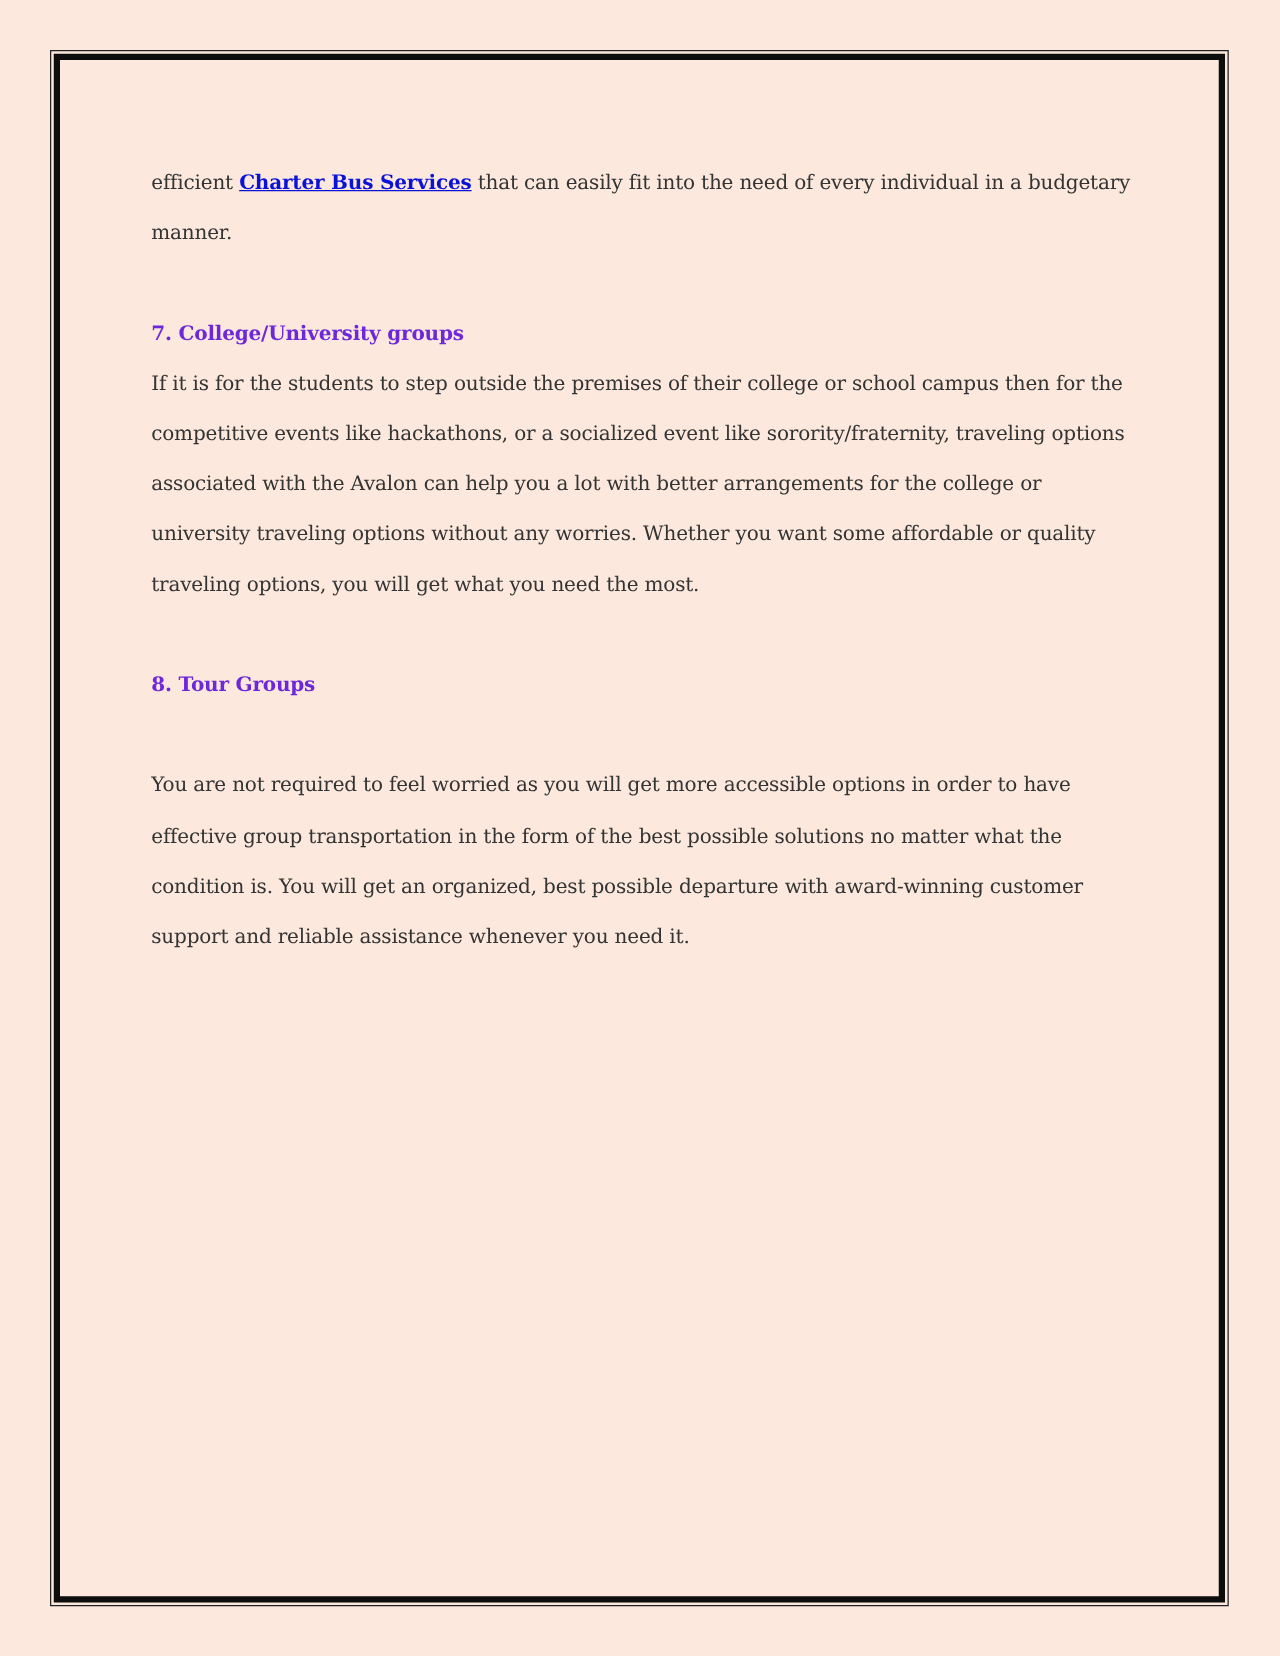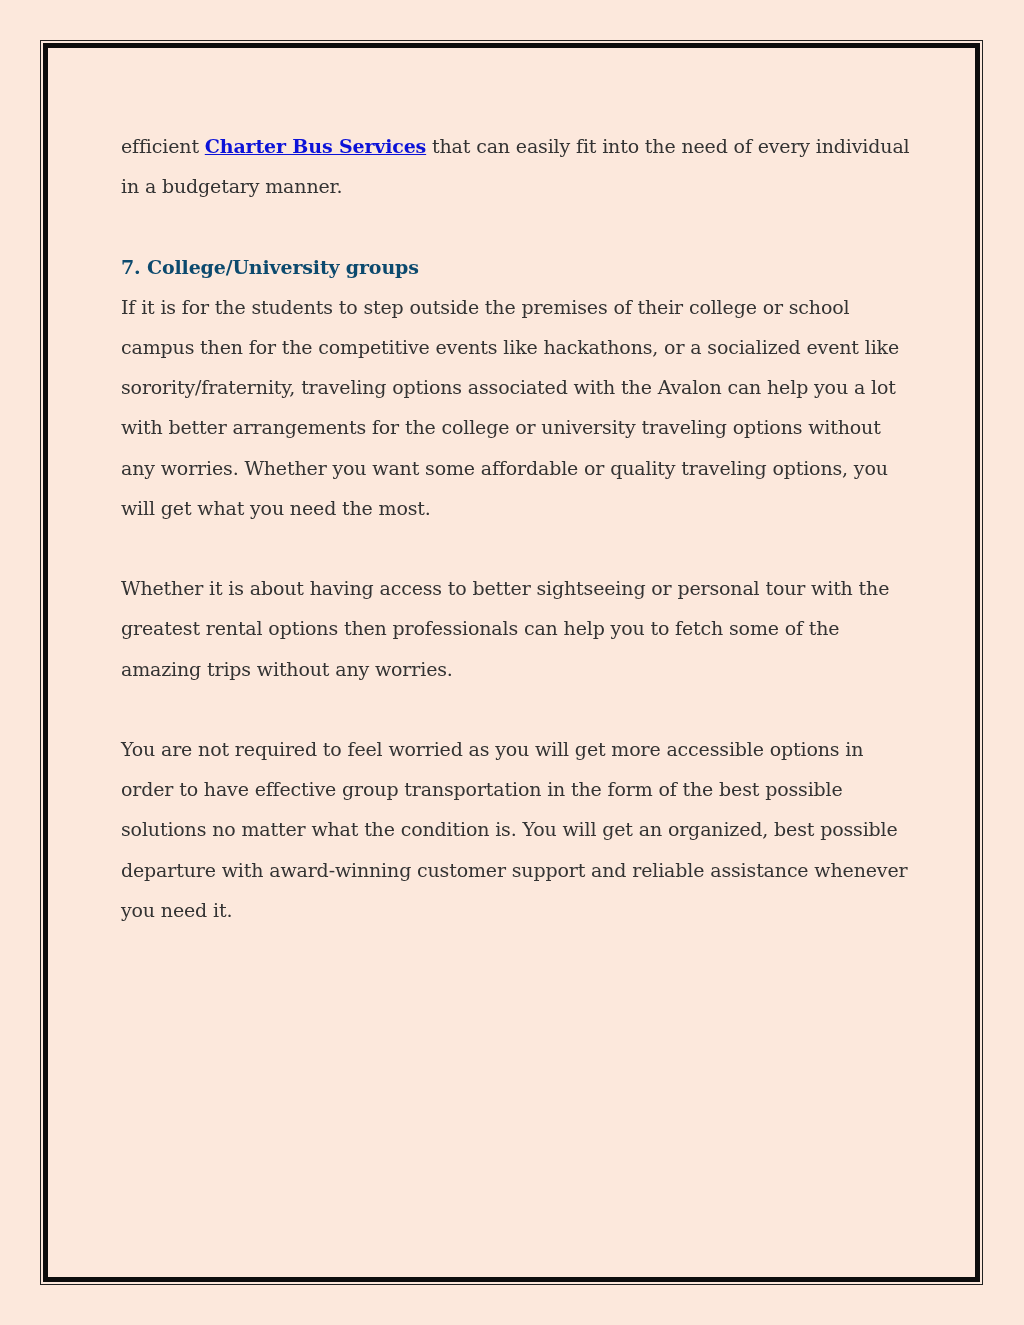--- a/index.html
+++ b/index.html
@@ -22,47 +22,47 @@
       position: absolute;
       left: 43px; top: 43px;
       width: 937px; height: 1239px;
       border: 5px solid #0d0d0d;
       box-sizing: border-box;
     }
     .content {
       position: absolute;
       left: 121px; top: 126px;
       width: 790px;
-      font-size: 19px;
+      font-size: 16px;
       line-height: 40.2px;
       letter-spacing: -0.15px;
     }
     .content p { margin: 0; }
     .gap { height: 40.2px; }
-    .heading { font-weight: bold; color: #0c4a6e; }
+    .heading { font-weight: bold; color: #6d28d9; }
     a.link { color: #0b12d8; text-decoration: underline; }
     a.link.bold { font-weight: bold; }
   </style>
 </head>
 <body>
 
 <div class="frame-outer"></div>
 <div class="frame-inner"></div>
 
 <div class="content">
   <p><span>efficient </span><a class="link bold" href="#">Charter Bus Services</a><span> that can easily fit into the need of every individual in a budgetary manner.</span></p>
 
   <div class="gap"></div>
 
   <p class="heading">7. College/University groups</p>
   <p>If it is for the students to step outside the premises of their college or school campus then for the competitive events like hackathons, or a socialized event like sorority/fraternity, traveling options associated with the Avalon can help you a lot with better arrangements for the college or university traveling options without any worries. Whether you want some affordable or quality traveling options, you will get what you need the most.</p>
 
   <div class="gap"></div>
 
-  <p>Whether it is about having access to better sightseeing or personal tour with the greatest rental options then professionals can help you to fetch some of the amazing trips without any worries.</p>
+  <p class="heading">8. Tour Groups</p>
 
   <div class="gap"></div>
 
   <p>You are not required to feel worried as you will get more accessible options in order to have effective group transportation in the form of the best possible solutions no matter what the condition is. You will get an organized, best possible departure with award-winning customer support and reliable assistance whenever you need it.</p>
 
   <div class="gap"></div>
 
 </div>
 
 </body></html>

